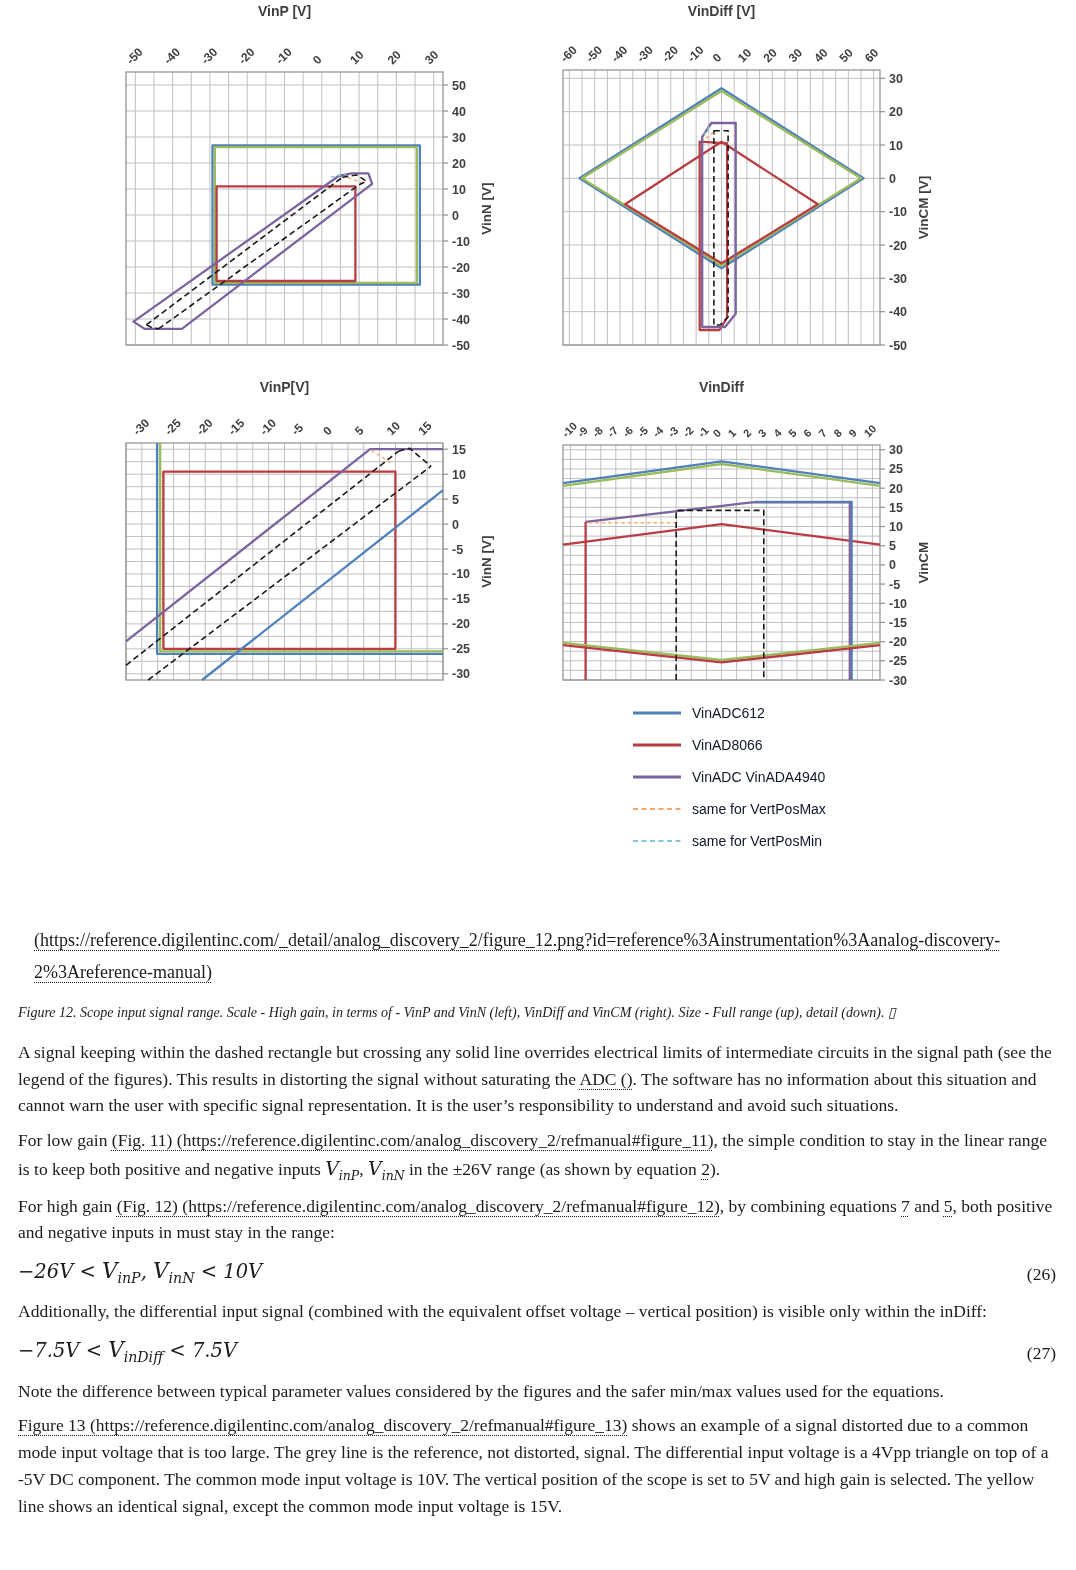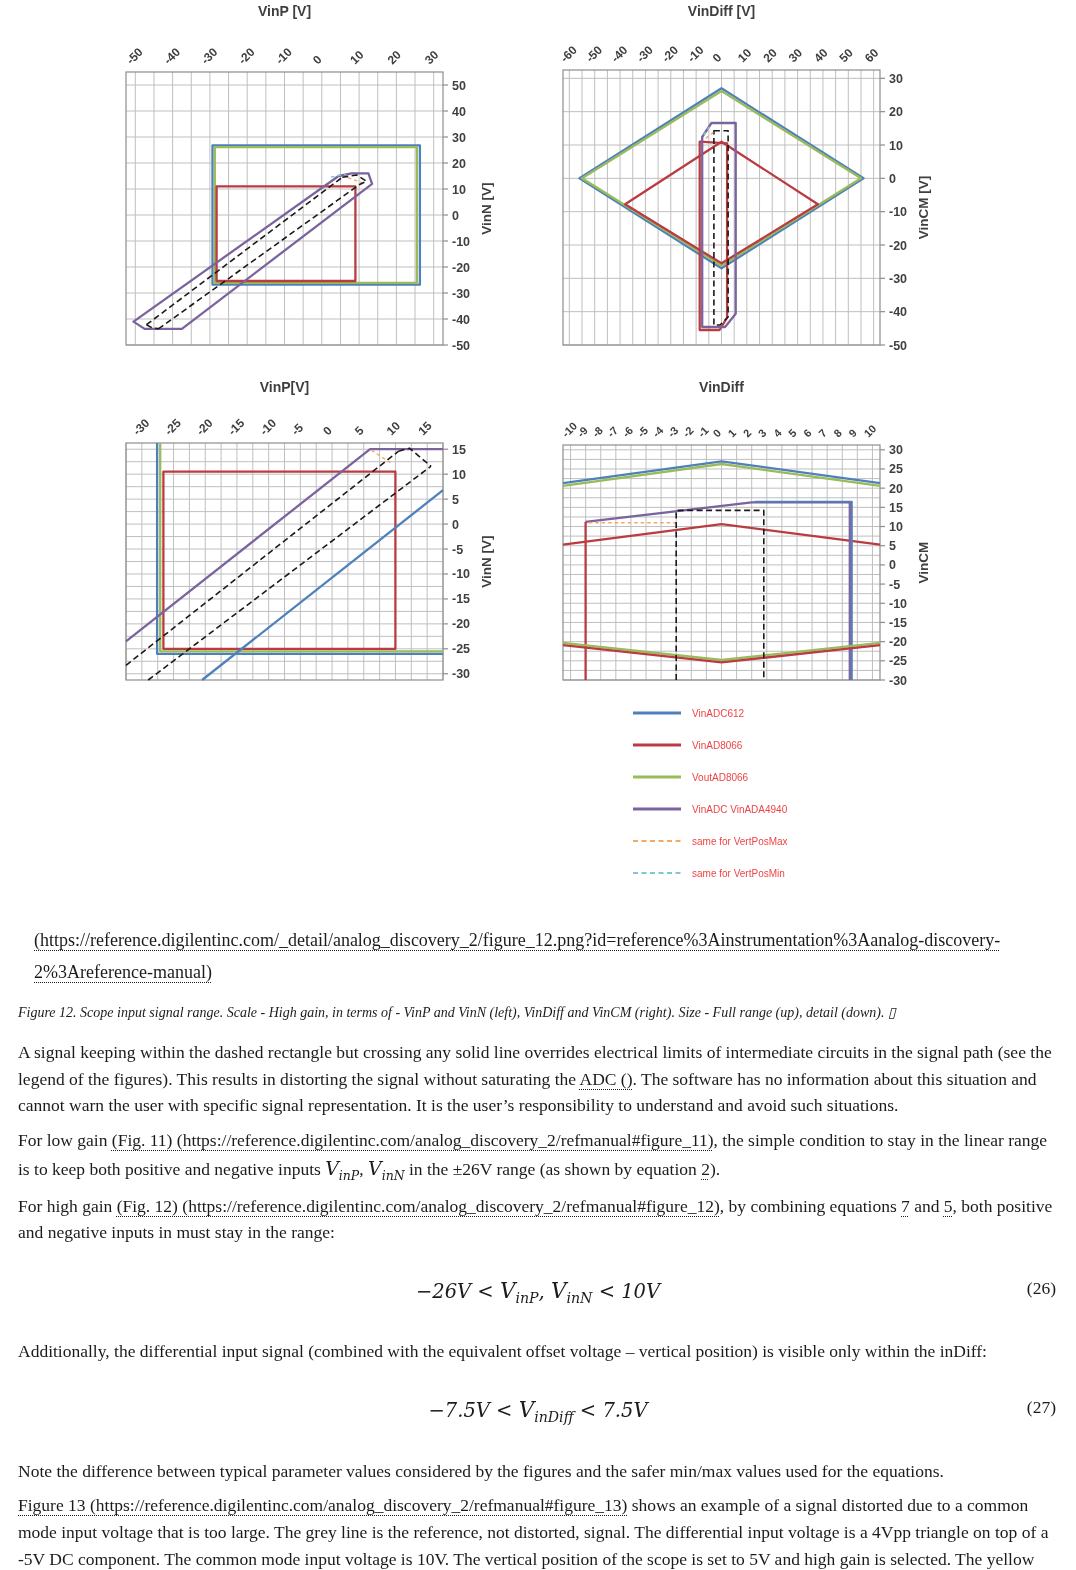--- a/index.html
+++ b/index.html
@@ -2,33 +2,33 @@
 <html><head>
 <meta charset="utf-8">
 <style>
   html,body{margin:0;padding:0;background:#fff;}
   .page{position:relative;width:1076px;height:1570px;background:#ffffff;overflow:hidden;
         font-family:"Liberation Serif",serif;color:#1b1b1b;}
   .chart{position:absolute;}
   .chart svg text{font-family:"Liberation Sans",sans-serif;}
   .legend{position:absolute;left:632px;top:697px;}
   .legend-row{display:flex;align-items:center;height:32px;}
-  .legend-label{font-family:"Liberation Sans",sans-serif;font-size:10px;color:#ef4444;margin-left:10px;}
+  .legend-label{font-family:"Liberation Sans",sans-serif;font-size:14px;color:#0f172a;margin-left:10px;}
   .doc{position:absolute;left:18px;top:924px;width:1040px;}
   .src-link{font-size:18px;line-height:1.78;margin:0 0 8px 16px;overflow-wrap:anywhere;}
   .doclink{color:inherit;text-decoration:underline;text-decoration-style:dotted;
            text-decoration-thickness:1px;text-underline-offset:3.5px;cursor:pointer;}
   .caption{font-style:italic;font-size:14px;line-height:1.55;margin:14px 0 15px 0;}
   .body-p{font-size:17.5px;line-height:1.53;margin:8px 0;}
   .mvar{font-style:italic;font-size:1.08em;font-family:"DejaVu Serif",serif;}
   .mvar sub{font-size:0.66em;font-style:italic;}
-  .eq-row{position:relative;text-align:center;font-style:italic;font-size:19.5px;margin:32px 0;
+  .eq-row{position:relative;font-style:italic;font-size:19.5px;margin:12px 0;
           font-family:"DejaVu Serif",serif;}
   .eq-row .mvar{font-size:1.1em;}
-  .eq-num{position:absolute;right:2px;top:0;font-style:normal;font-size:17.5px;
+  .eq-num{position:absolute;right:2px;top:6px;font-style:normal;font-size:17.5px;
           font-family:"Liberation Serif",serif;}
 </style>
 </head>
 <body>
 
 <div class="page">
 
   <div class="figure-area">
     <div class="chart" style="left:100px;top:0;"><svg viewBox="0 0 440 375" width="440" height="375">
           <defs>
@@ -410,26 +410,20 @@
           <span class="legend-label">VinADC612</span>
         </div>
         <div class="legend-row">
           <svg width="50" height="8">
             <line x1="1" y1="4" x2="49" y2="4" stroke="#B93C42" stroke-width="3.2"></line>
           </svg>
           <span class="legend-label">VinAD8066</span>
         </div>
         <div class="legend-row">
           <svg width="50" height="8">
-            <line x1="1" y1="4" x2="49" y2="4" stroke="#9ABB59" stroke-width="3.2"></line>
-          </svg>
-          <span class="legend-label">VoutAD8066</span>
-        </div>
-        <div class="legend-row">
-          <svg width="50" height="8">
             <line x1="1" y1="4" x2="49" y2="4" stroke="#7B639E" stroke-width="3.2"></line>
           </svg>
           <span class="legend-label">VinADC VinADA4940</span>
         </div>
         <div class="legend-row">
           <svg width="50" height="8">
             <line x1="1" y1="4" x2="49" y2="4" stroke="#F5A863" stroke-width="2.2" stroke-dasharray="5,3.5"></line>
           </svg>
           <span class="legend-label">same for VertPosMax</span>
         </div>

